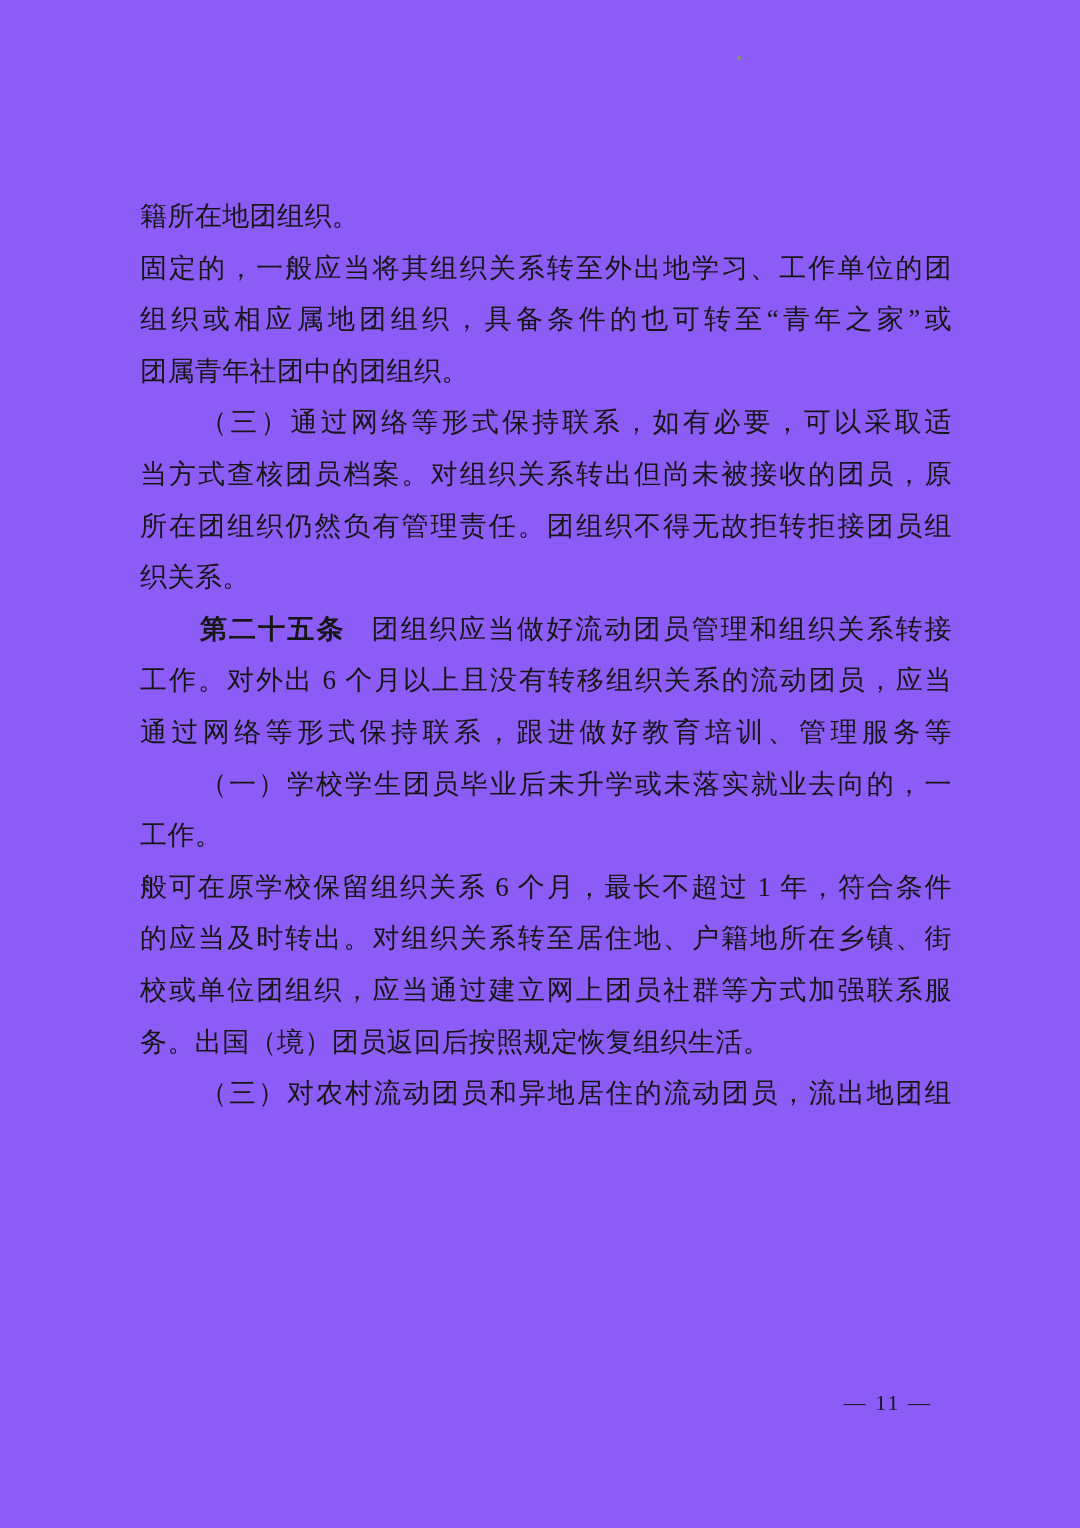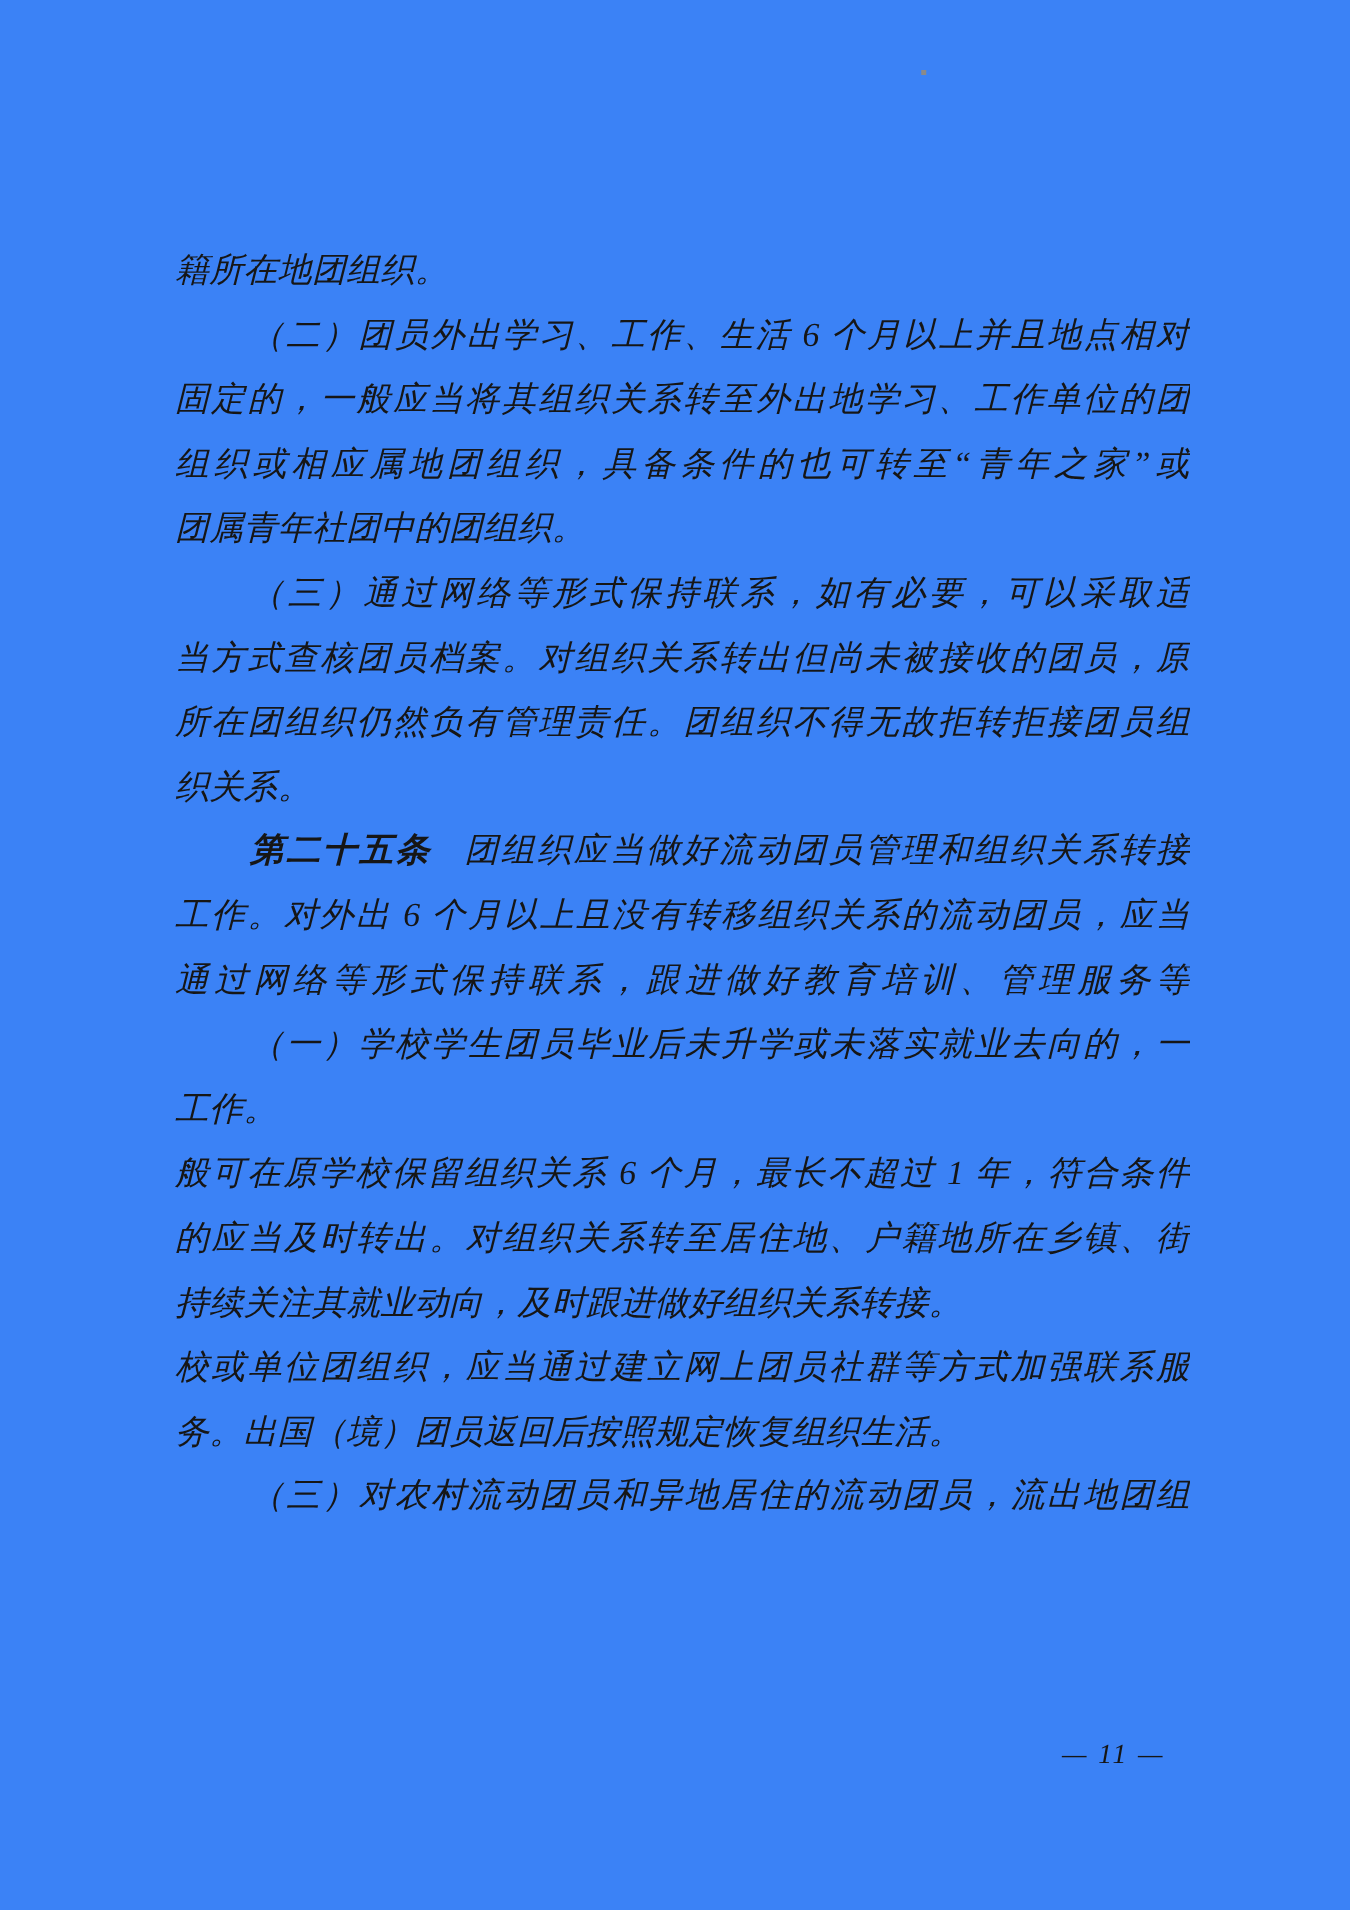--- a/index.html
+++ b/index.html
@@ -11,22 +11,21 @@
     width: 1080px;
     height: 1528px;
     position: relative;
     font-family: "Liberation Serif", "DejaVu Serif", serif;
     color: #161616;
     overflow: hidden;
   }
   .page {
     position: absolute;
     inset: 0;
-    background: #3b82f6;
-    font-style: italic;
+    background: #8b5cf6;
   }
   .content {
     position: absolute;
     top: 191px;
     left: 140px;
     width: 812px;
   }
   .line {
     font-size: 27px;
     line-height: 51.6px;
@@ -73,41 +72,39 @@
 <body>
 
 <div class="page">
 
   <div class="scan-speck"></div>
 
   <div class="content">
 
     <div class="line lastline">籍所在地团组织。</div>
 
-    <div class="line justify indent">（二）团员外出学习、工作、生活 6 个月以上并且地点相对</div>
     <div class="line justify">固定的，一般应当将其组织关系转至外出地学习、工作单位的团</div>
     <div class="line justify">组织或相应属地团组织，具备条件的也可转至“青年之家”或</div>
     <div class="line lastline">团属青年社团中的团组织。</div>
 
     <div class="line justify indent">（三）通过网络等形式保持联系，如有必要，可以采取适</div>
     <div class="line justify">当方式查核团员档案。对组织关系转出但尚未被接收的团员，原</div>
     <div class="line justify">所在团组织仍然负有管理责任。团组织不得无故拒转拒接团员组</div>
     <div class="line lastline">织关系。</div>
 
     <div class="line justify indent">
       <span class="term">第二十五条</span><span>团组织应当做好流动团员管理和组织关系转接</span>
     </div>
     <div class="line justify">工作。对外出 6 个月以上且没有转移组织关系的流动团员，应当</div>
     <div class="line justify">通过网络等形式保持联系，跟进做好教育培训、管理服务等</div>
     <div class="line justify indent">（一）学校学生团员毕业后未升学或未落实就业去向的，一</div>
 
     <div class="line lastline">工作。</div>
     <div class="line justify">般可在原学校保留组织关系 6 个月，最长不超过 1 年，符合条件</div>
     <div class="line justify">的应当及时转出。对组织关系转至居住地、户籍地所在乡镇、街</div>
-    <div class="line lastline">持续关注其就业动向，及时跟进做好组织关系转接。</div>
 
     <div class="line justify">校或单位团组织，应当通过建立网上团员社群等方式加强联系服</div>
     <div class="line lastline">务。出国（境）团员返回后按照规定恢复组织生活。</div>
 
     <div class="line justify indent">（三）对农村流动团员和异地居住的流动团员，流出地团组</div>
 
   </div>
 
   <div class="page-number">— 11 —</div>
 

